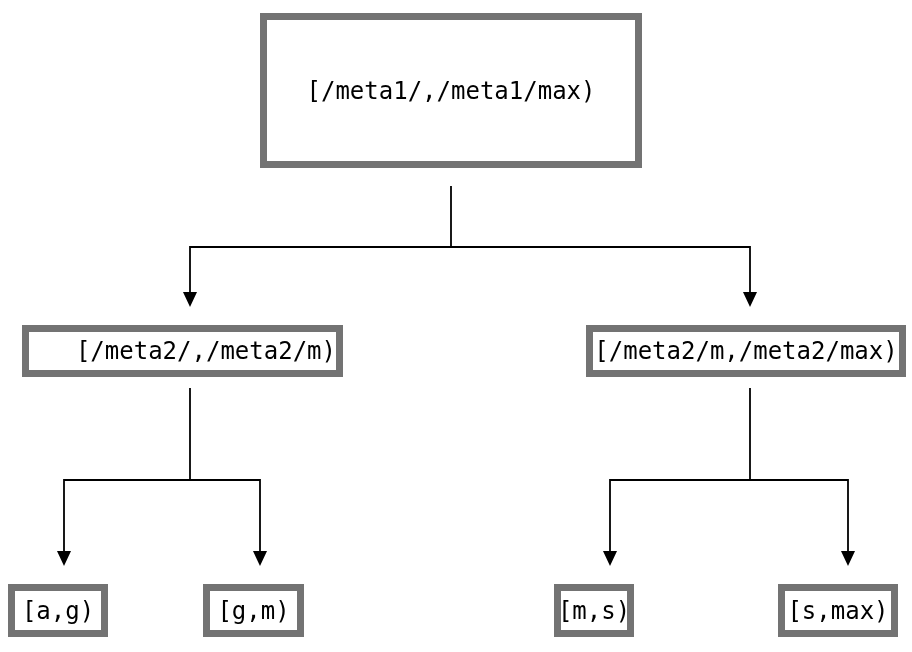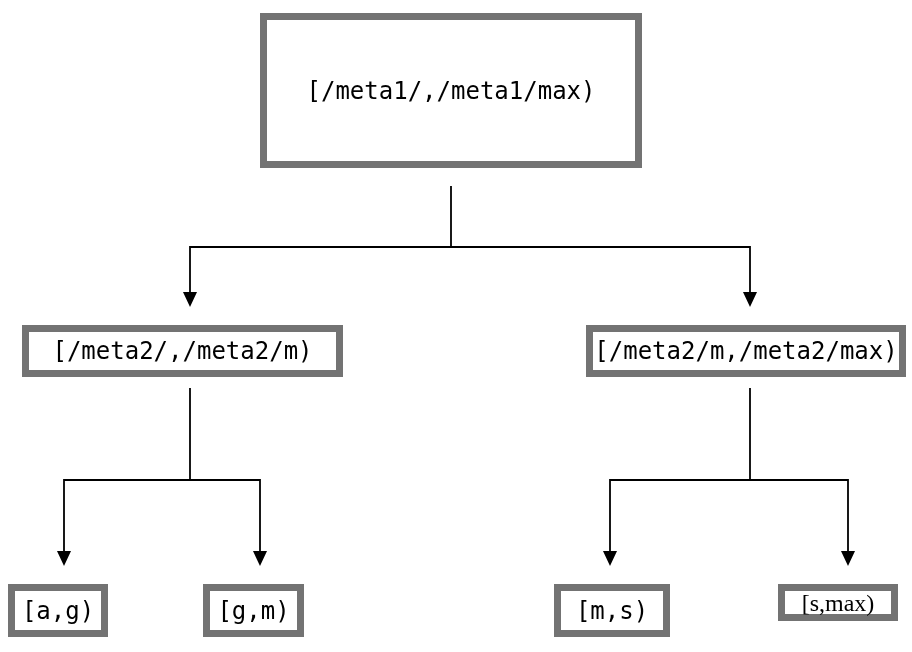--- a/index.html
+++ b/index.html
@@ -30,26 +30,26 @@
     background: #ffffff;
     display: flex;
     align-items: center;
     justify-content: center;
     font-size: 24px;
     line-height: 1;
     color: #000000;
     white-space: nowrap;
   }
   .node-root   { left: 260px; top: 13px;  width: 382px; height: 155px; }
-  .node-l      { left: 22px;  top: 325px; width: 321px; height: 52px;  }
+  .node-l      { left: 22px;  top: 325px; width: 321px; height: 52px; justify-content: flex-end;  }
   .node-r      { left: 586px; top: 325px; width: 320px; height: 52px;  }
   .node-ll     { left: 8px;   top: 584px; width: 100px; height: 53px;  }
   .node-lr     { left: 203px; top: 584px; width: 101px; height: 53px;  }
-  .node-rl     { left: 554px; top: 584px; width: 116px; height: 53px;  }
-  .node-rr     { left: 778px; top: 584px; width: 120px; height: 37px; font-family: Liberation Serif, serif;  }
+  .node-rl     { left: 554px; top: 584px; width: 80px; height: 53px;  }
+  .node-rr     { left: 778px; top: 584px; width: 120px; height: 53px;  }
   .edge {
     stroke: #000000;
     stroke-width: 1.8;
     fill: none;
   }
   .arrowhead {
     fill: #000000;
     stroke: none;
   }
 </style>

